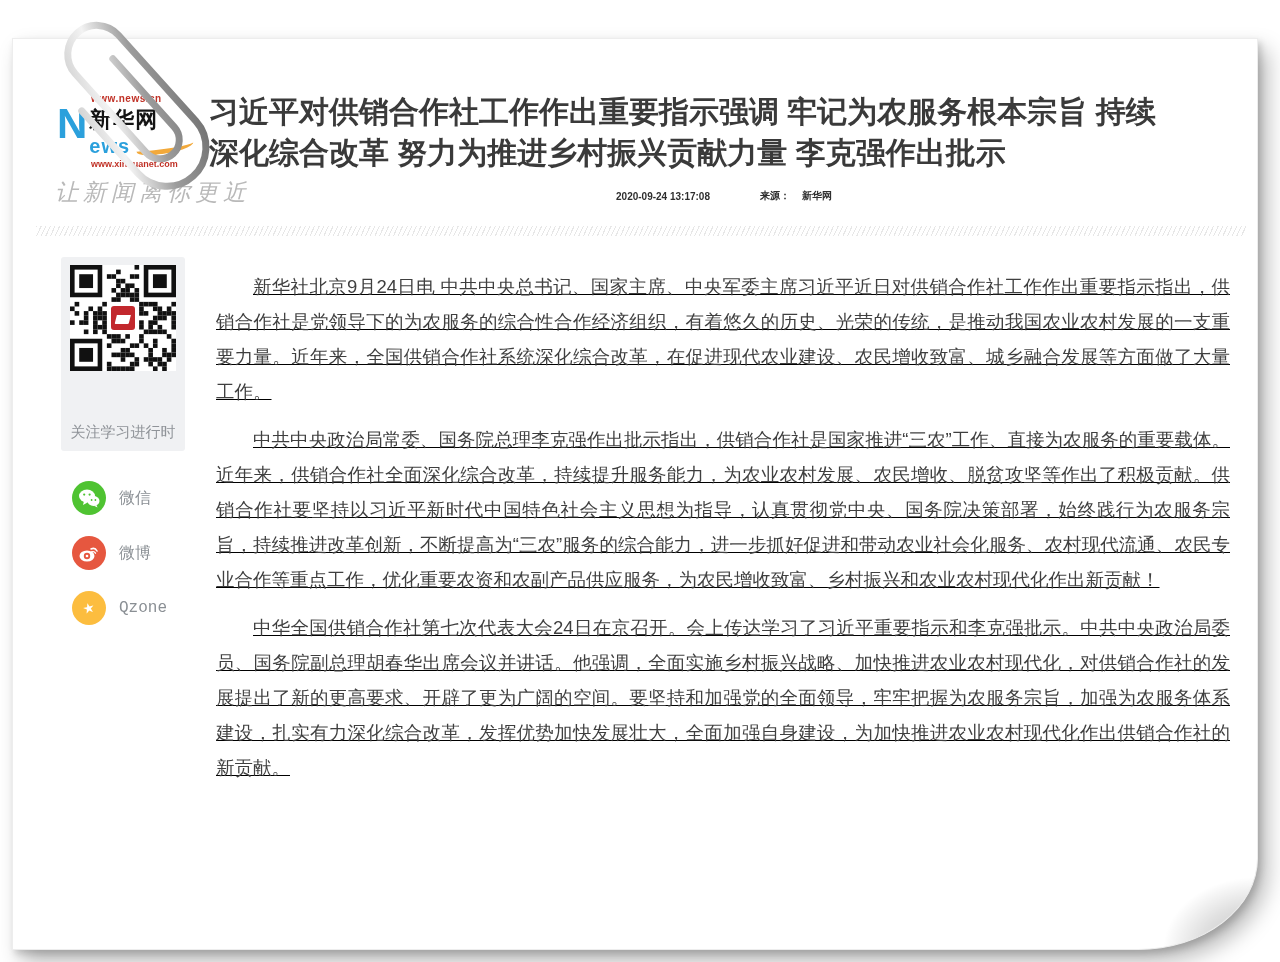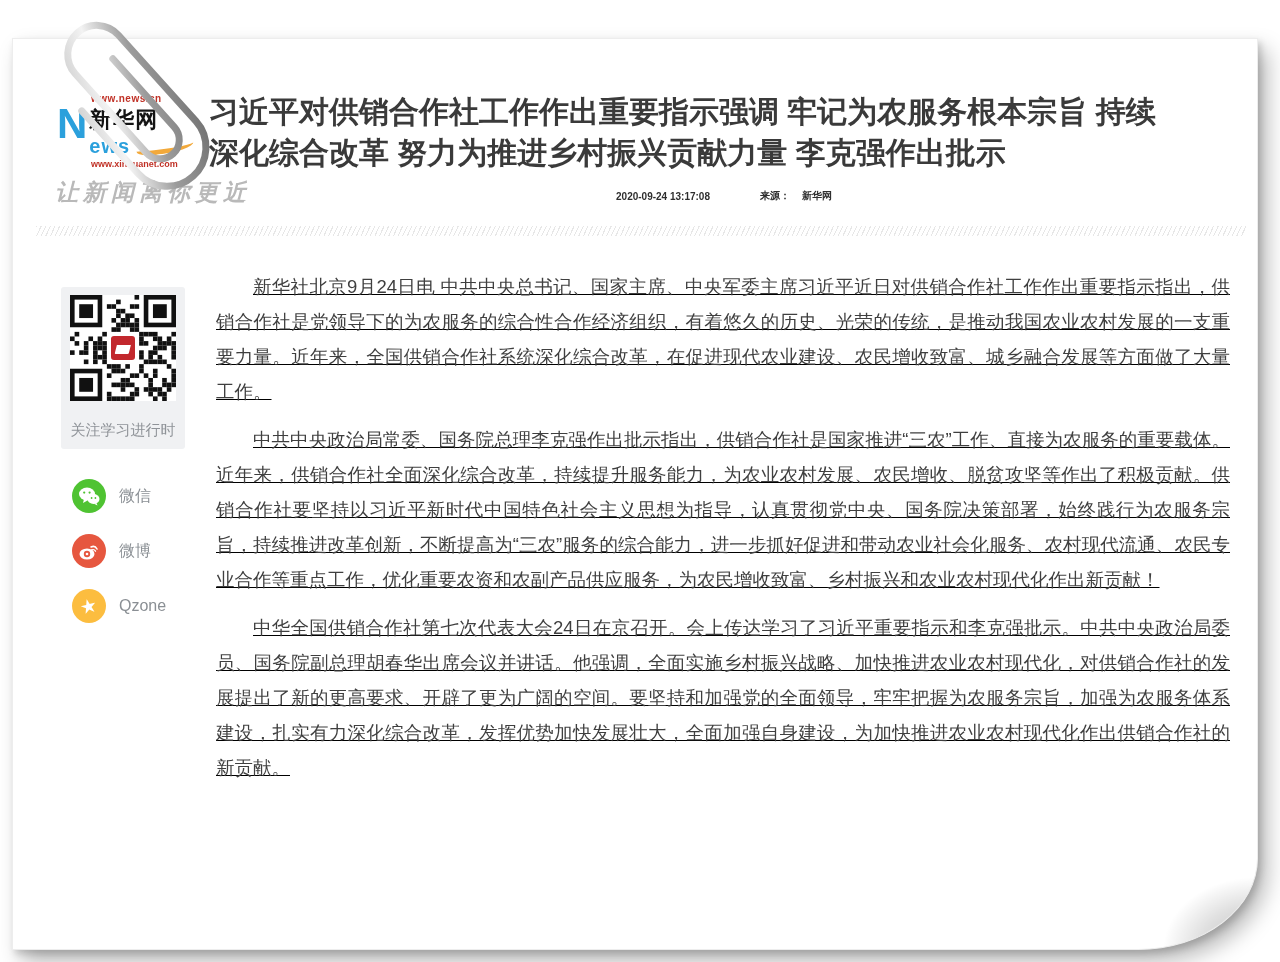--- a/index.html
+++ b/index.html
@@ -32,44 +32,44 @@
   .logo-right { margin-left:2px; }
   .logo-cn { color:#141414; font-size:22px; font-weight:bold; letter-spacing:1px; white-space:nowrap; }
   .logo-ews-row { display:flex; align-items:center; }
   .logo-ews { color:#2ba0dc; font-size:20px; font-weight:bold; letter-spacing:1px; }
   .swoosh { width:58px; height:12px; margin-left:6px; margin-top:2px;
     border-bottom:5px solid #f2a93b; border-radius:0 0 90% 40%/0 0 100% 60%;
     transform:rotate(-6deg); }
   .logo-url-bottom { display:block; margin-left:34px; margin-top:1px; color:#c03126; font-size:9px; font-weight:bold; }
   .logo-slogan { display:block; margin-top:8px; margin-left:-2px; white-space:nowrap;
     color:#b9b9b9; font-family:"DejaVu Serif",serif; font-style:italic;
-    font-size:23px; letter-spacing:5px;font-weight:bold; }
+    font-size:23px; letter-spacing:5px; }
 
   .title { position:absolute; left:196px; top:52px; width:1030px;
     color:#3a3a3a; font-size:30px; line-height:41px; font-weight:bold; text-align:left; }
   .meta { position:absolute; left:196px; top:150px; width:1030px;
     display:flex; justify-content:center; align-items:center; gap:12px;
     color:#2e2e2e; font-size:10px; font-weight:bold; }
   .meta .gap { width:26px; }
   .divider { position:absolute; left:23px; top:187px; width:1210px; height:10px;
     background:repeating-linear-gradient(115deg,#e7e7e7 0 1px,rgba(0,0,0,0) 1px 4.2px); }
 
   
   .sidebar { position:absolute; left:48px; top:218px; width:124px; }
-  .qr-box { width:124px; height:162px; background:#f0f1f3; border-radius:3px; position:relative;margin-top:30px; }
+  .qr-box { width:124px; height:194px; background:#f0f1f3; border-radius:3px; position:relative; }
   .qr-area { position:absolute; left:9px; top:8px; width:106px; height:106px; background:#fff; }
   .qr-center { position:absolute; left:50%; top:50%; width:28px; height:28px;
     transform:translate(-50%,-50%); background:#c2282d; border:2px solid #fff;
     border-radius:5px; display:flex; align-items:center; justify-content:center; }
   .qr-center .glyph { width:14px; height:11px; background:#fff; transform:skewX(-14deg);
     border-top:2px solid #c2282d; box-shadow:inset 0 3px 0 #c2282d00; border-radius:1px; }
   .qr-caption { position:absolute; left:0; right:0; bottom:9px; text-align:center;
     color:#8f9398; font-size:15px; }
 
-  .share-list { margin-top:30px; }
+  .share-list { margin-top:30px;font-family:Liberation Mono, monospace; }
   .share-item { display:flex; align-items:center; margin-bottom:21px; padding-left:11px; cursor:pointer; }
   .share-icon { width:34px; height:34px; border-radius:50%; flex:0 0 34px;
     display:flex; align-items:center; justify-content:center; }
   .share-icon.wechat { background:#4fc332; }
   .share-icon.weibo  { background:#e6573f; }
   .share-icon.qzone  { background:#fcbd3f; }
   .share-label { margin-left:13px; color:#8a8f94; font-size:16px; }
   .qzone-star { color:#fff; font-size:19px; line-height:1; transform:rotate(-14deg); }
 
   

